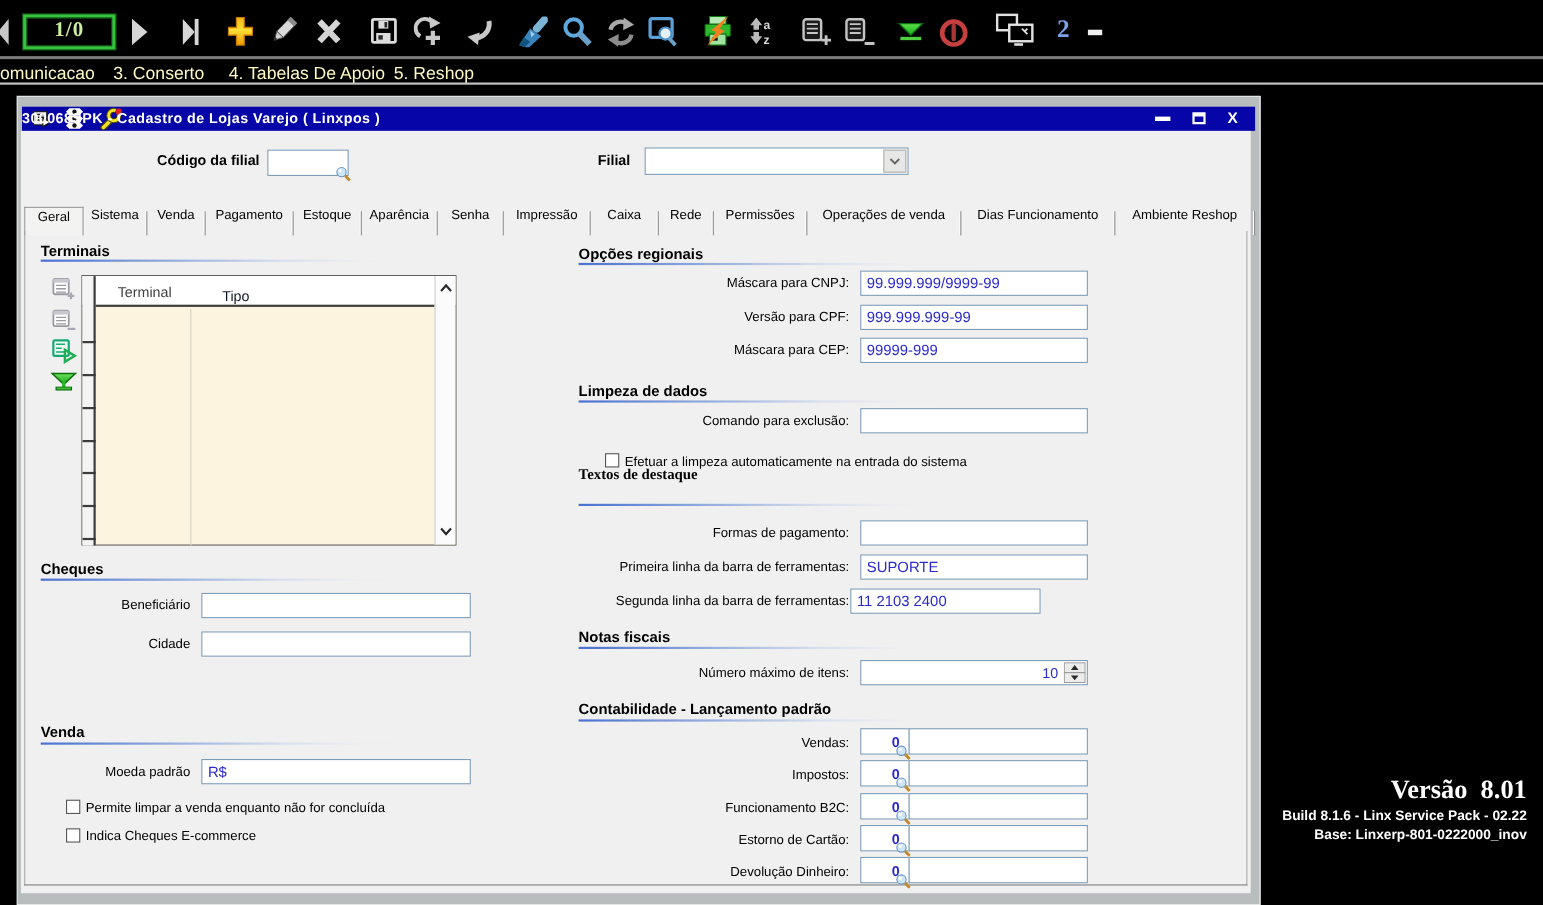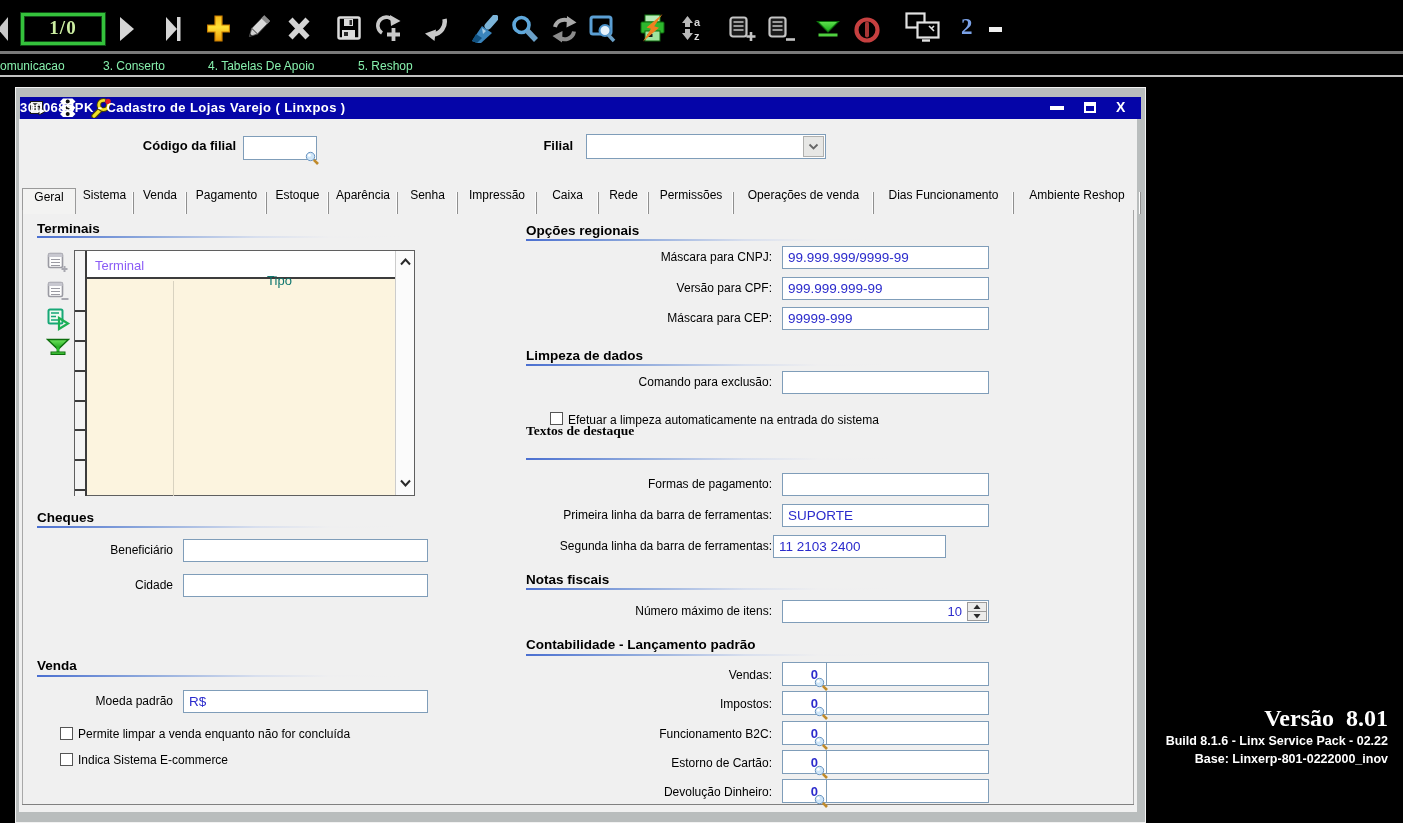--- a/index.html
+++ b/index.html
@@ -7,21 +7,21 @@
   font-family:"Liberation Sans", sans-serif; }
 #stage { position:absolute; left:0; top:0; width:1403px; height:823px; background:#000; }
 .abs { position:absolute; }
 .lbl { position:absolute; font-size:12px; color:#000; white-space:nowrap; }
 .rlbl { text-align:right; }
 .grp { position:absolute; font-size:13.5px; font-weight:bold; color:#000; white-space:nowrap; }
 .gline { position:absolute; height:2px; background:linear-gradient(to right,#4a6fd0 0%,#8ea9dc 30%,#d8dfee 60%,#efeff0 80%,#f0f0f0 100%); }
 .inp { position:absolute; background:#fff; border:1px solid #7f9db9; }
 .inp .txt { position:absolute; left:5px; top:3px; font-size:13.5px; color:#2b2bcc; }
 .cb { position:absolute; width:13px; height:13px; background:#fff; border:1px solid #555; }
-.menuitem { position:absolute; color:#86efac; font-size:12px; white-space:nowrap; }
+.menuitem { position:absolute; color:#fef9c3; font-size:16px; white-space:nowrap; }
 </style>
 <style>#tabs{white-space:nowrap;font-size:0;}.tab{display:inline-block;vertical-align:bottom;height:22px;padding-top:1px;line-height:4px;font-size:12px;color:#000;text-align:center;border-right:1px solid #8f8f8f;box-shadow:-1px 0 0 #fdfdfd inset;position:relative;top:0;}.tab.active{background:#f3f3f2;border:1px solid #9a9a9a;border-bottom:none;height:26px;top:0;padding-top:6px;line-height:4px;box-shadow:none;}</style></head>
 <body>
 <div id="stage">
 
   <div id="toolbar" class="abs" style="left:0;top:0;width:1403px;height:52px;background:#000;"></div>
   <div class="abs" style="left:0;top:51px;width:1403px;height:3px;background:#7a7a7a;"></div>
 
   <div class="abs" style="left:0;top:54px;width:1403px;height:21px;background:#000;"></div>
   <div class="abs" style="left:0;top:75px;width:1403px;height:2px;background:#c2c2c2;"></div>
@@ -255,22 +255,22 @@
               <stop offset="1" stop-color="#12a012"></stop>
             </linearGradient>
           </defs>
         <polygon points="1.5,1.5 22.5,1.5 12,11.5" fill="url(#grn2)" stroke="#0c6e0c" stroke-width="1.4"></polygon>
         <rect x="10.5" y="9" width="3" height="5" fill="#2ab52a"></rect>
         <rect x="5" y="14" width="14" height="2.5" fill="url(#grn2)" stroke="#0c6e0c" stroke-width="1"></rect>
         </svg>
 
       <div class="abs" style="left:55px;top:131px;width:341px;height:246px;background:#fcf4df;border:1px solid #5f5f5f;">
         <div class="abs" style="left:0;top:0;width:339px;height:28px;background:#fff;border-bottom:2px solid #3c3c3c;"></div>
-        <div class="abs" style="left:20px;top:7px;width:73px;font-size:13px;color:#8b5cf6;">Terminal</div>
-        <div class="abs" style="left:127px;top:22px;width:155px;font-size:13px;color:#0f766e;text-align:center;">Tipo</div>
+        <div class="abs" style="left:20px;top:7px;width:73px;font-size:13px;color:#404040;text-align:center;">Terminal</div>
+        <div class="abs" style="left:127px;top:11px;width:155px;font-size:13px;color:#0f172a;">Tipo</div>
 
         <div class="abs" style="left:0;top:0;width:12px;height:245px;background:#f4f4f4;border-right:2px solid #3c3c3c;"></div>
         <div class="abs" style="left:0;top:59px;width:12px;height:2px;background:#3c3c3c;"></div>
         <div class="abs" style="left:0;top:89px;width:12px;height:2px;background:#3c3c3c;"></div>
         <div class="abs" style="left:0;top:119px;width:12px;height:2px;background:#3c3c3c;"></div>
         <div class="abs" style="left:0;top:149px;width:12px;height:2px;background:#3c3c3c;"></div>
         <div class="abs" style="left:0;top:178px;width:12px;height:2px;background:#3c3c3c;"></div>
         <div class="abs" style="left:0;top:208px;width:12px;height:2px;background:#3c3c3c;"></div>
         <div class="abs" style="left:0;top:238px;width:12px;height:2px;background:#3c3c3c;"></div>
 
@@ -295,21 +295,21 @@
 
       <div class="grp" style="left:18px;top:539px;">Venda</div>
       <div class="gline" style="left:18px;top:556px;width:365px;"></div>
       <div class="lbl rlbl" style="left:24px;top:575px;width:130px;">Moeda padrão</div>
       <div class="inp" style="left:164px;top:571px;width:245px;height:23px;">
           <div class="txt">R$</div>
         </div>
       <div class="cb" style="left:41px;top:608px;"></div>
       <div class="lbl" style="left:59px;top:608px;">Permite limpar a venda enquanto não for concluída</div>
       <div class="cb" style="left:41px;top:634px;"></div>
-      <div class="lbl" style="left:59px;top:634px;">Indica Sistema E-commerce</div>
+      <div class="lbl" style="left:59px;top:634px;">Indica Cheques E-commerce</div>
 
       <div class="grp" style="left:507px;top:104px;">Opções regionais</div>
       <div class="gline" style="left:507px;top:120px;width:365px;"></div>
       <div class="lbl rlbl" style="left:553px;top:131px;width:200px;">Máscara para CNPJ:</div>
       <div class="inp" style="left:763px;top:127px;width:207px;height:23px;padding-left:18px;">
           <div class="txt">99.999.999/9999-99</div>
         </div>
       <div class="lbl rlbl" style="left:553px;top:162px;width:200px;">Versão para CPF:</div>
       <div class="inp" style="left:763px;top:158px;width:207px;height:23px;">
           <div class="txt">999.999.999-99</div>

